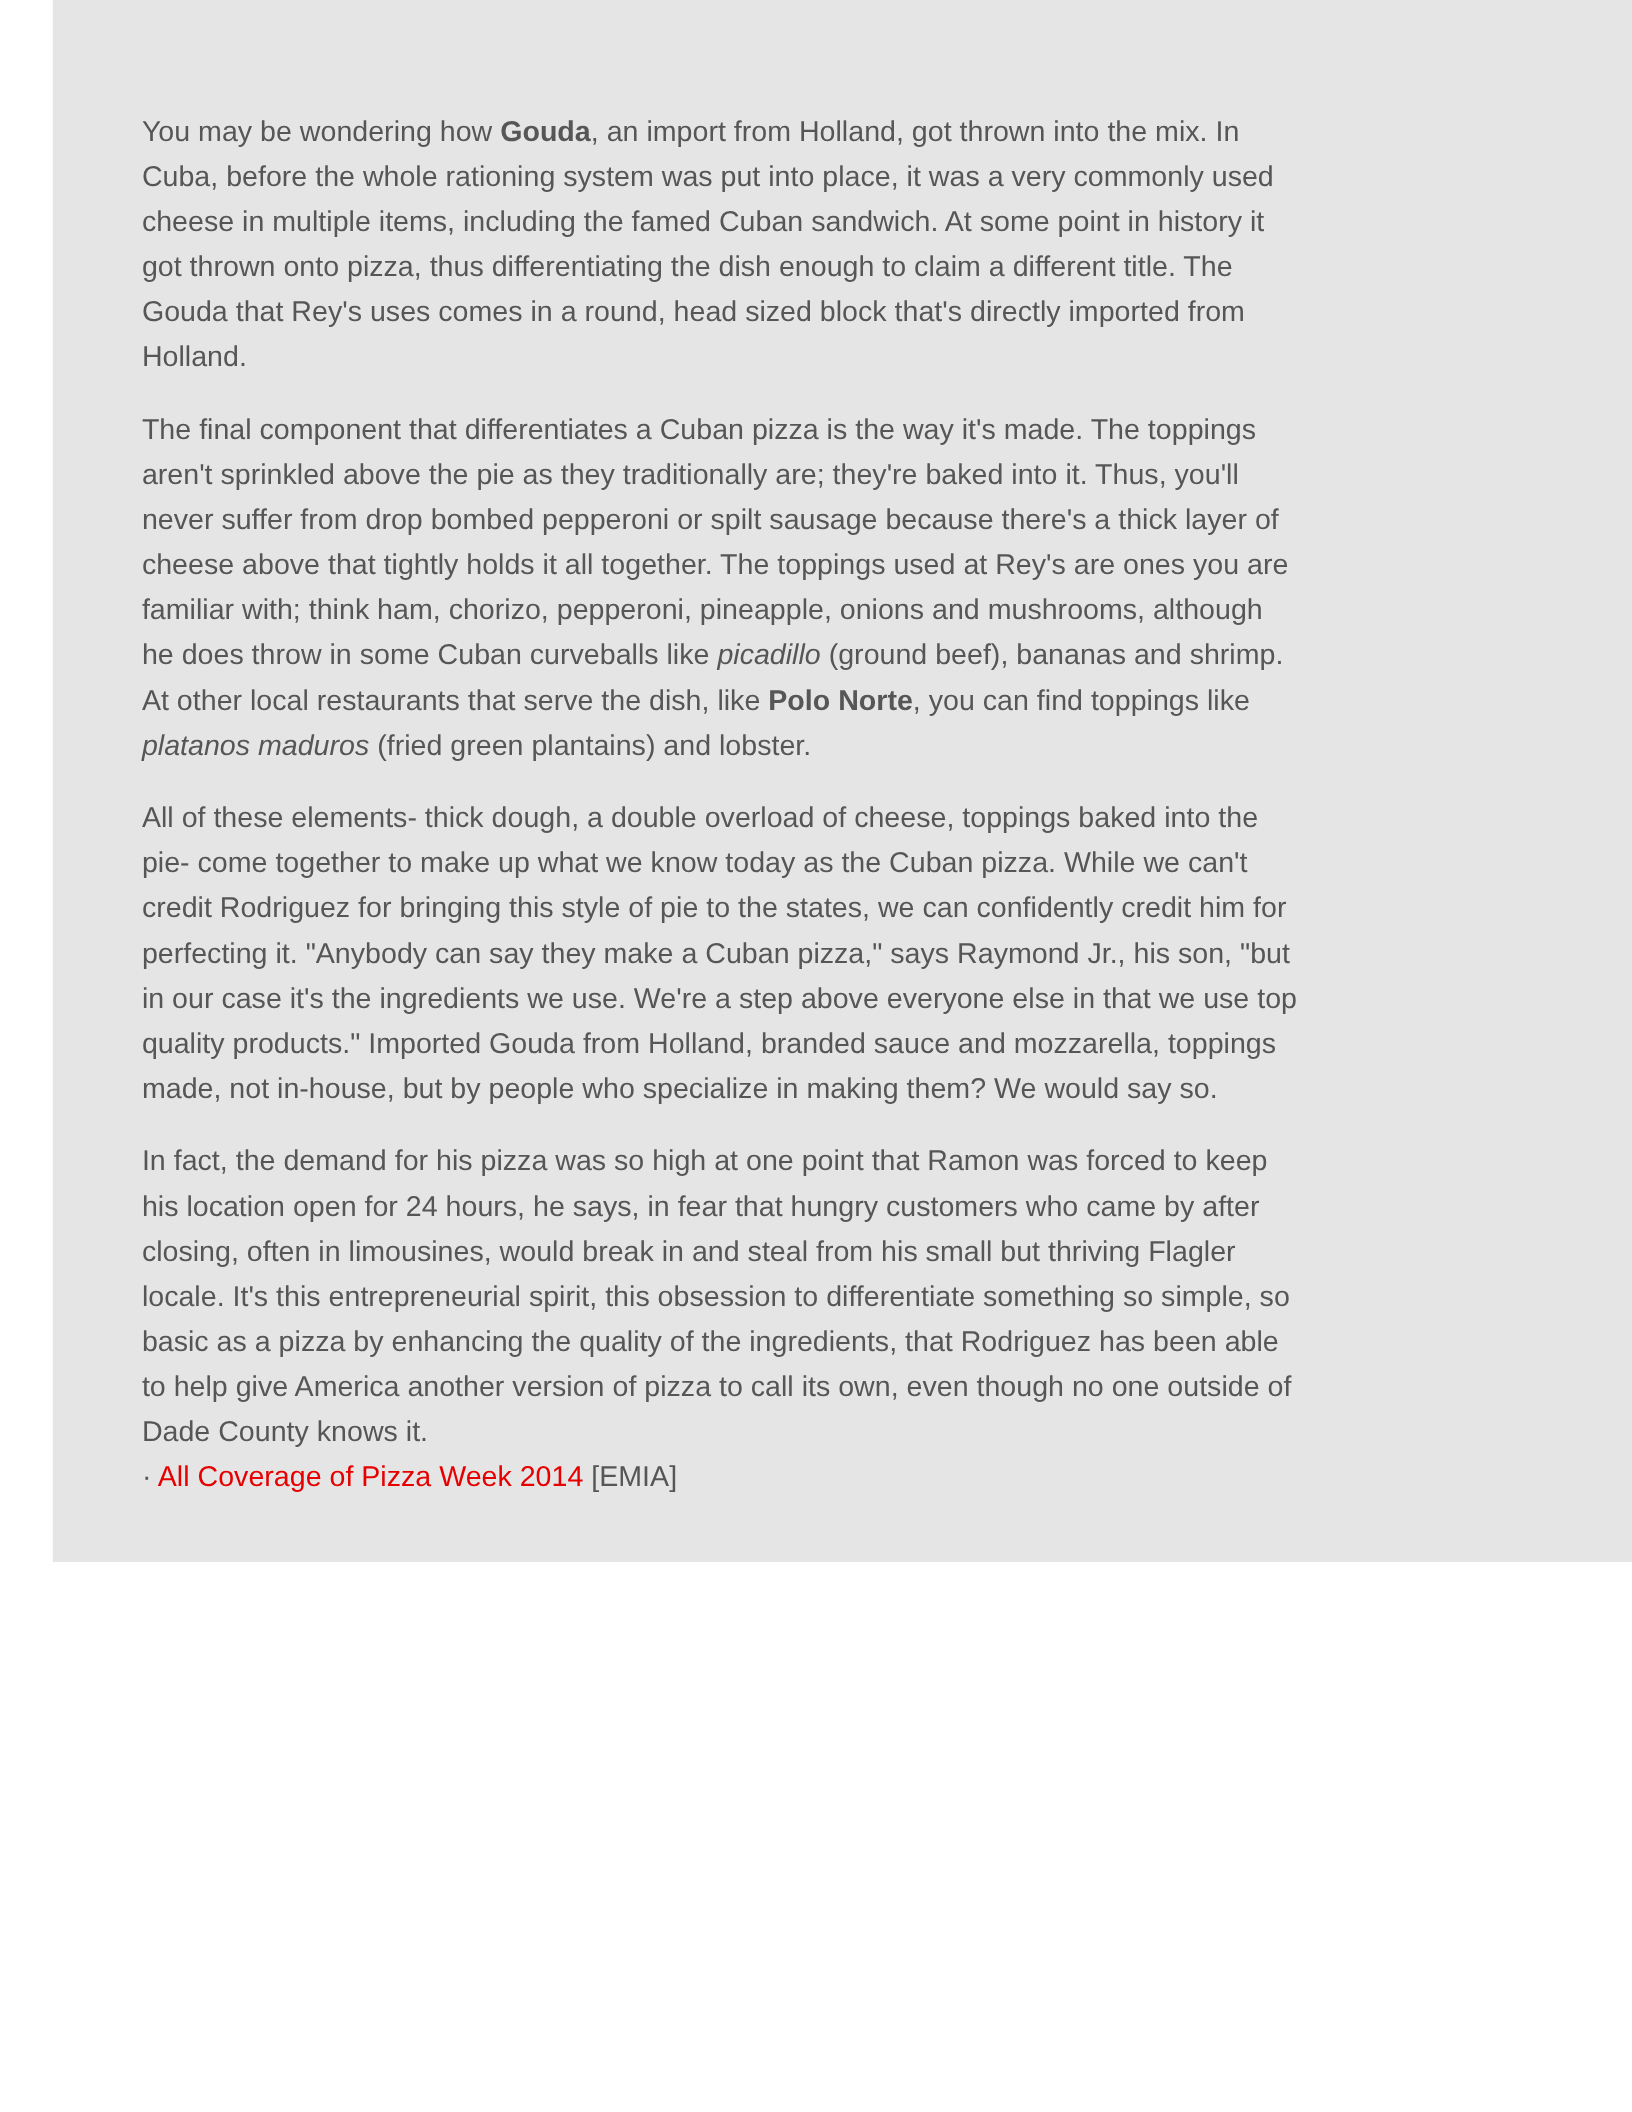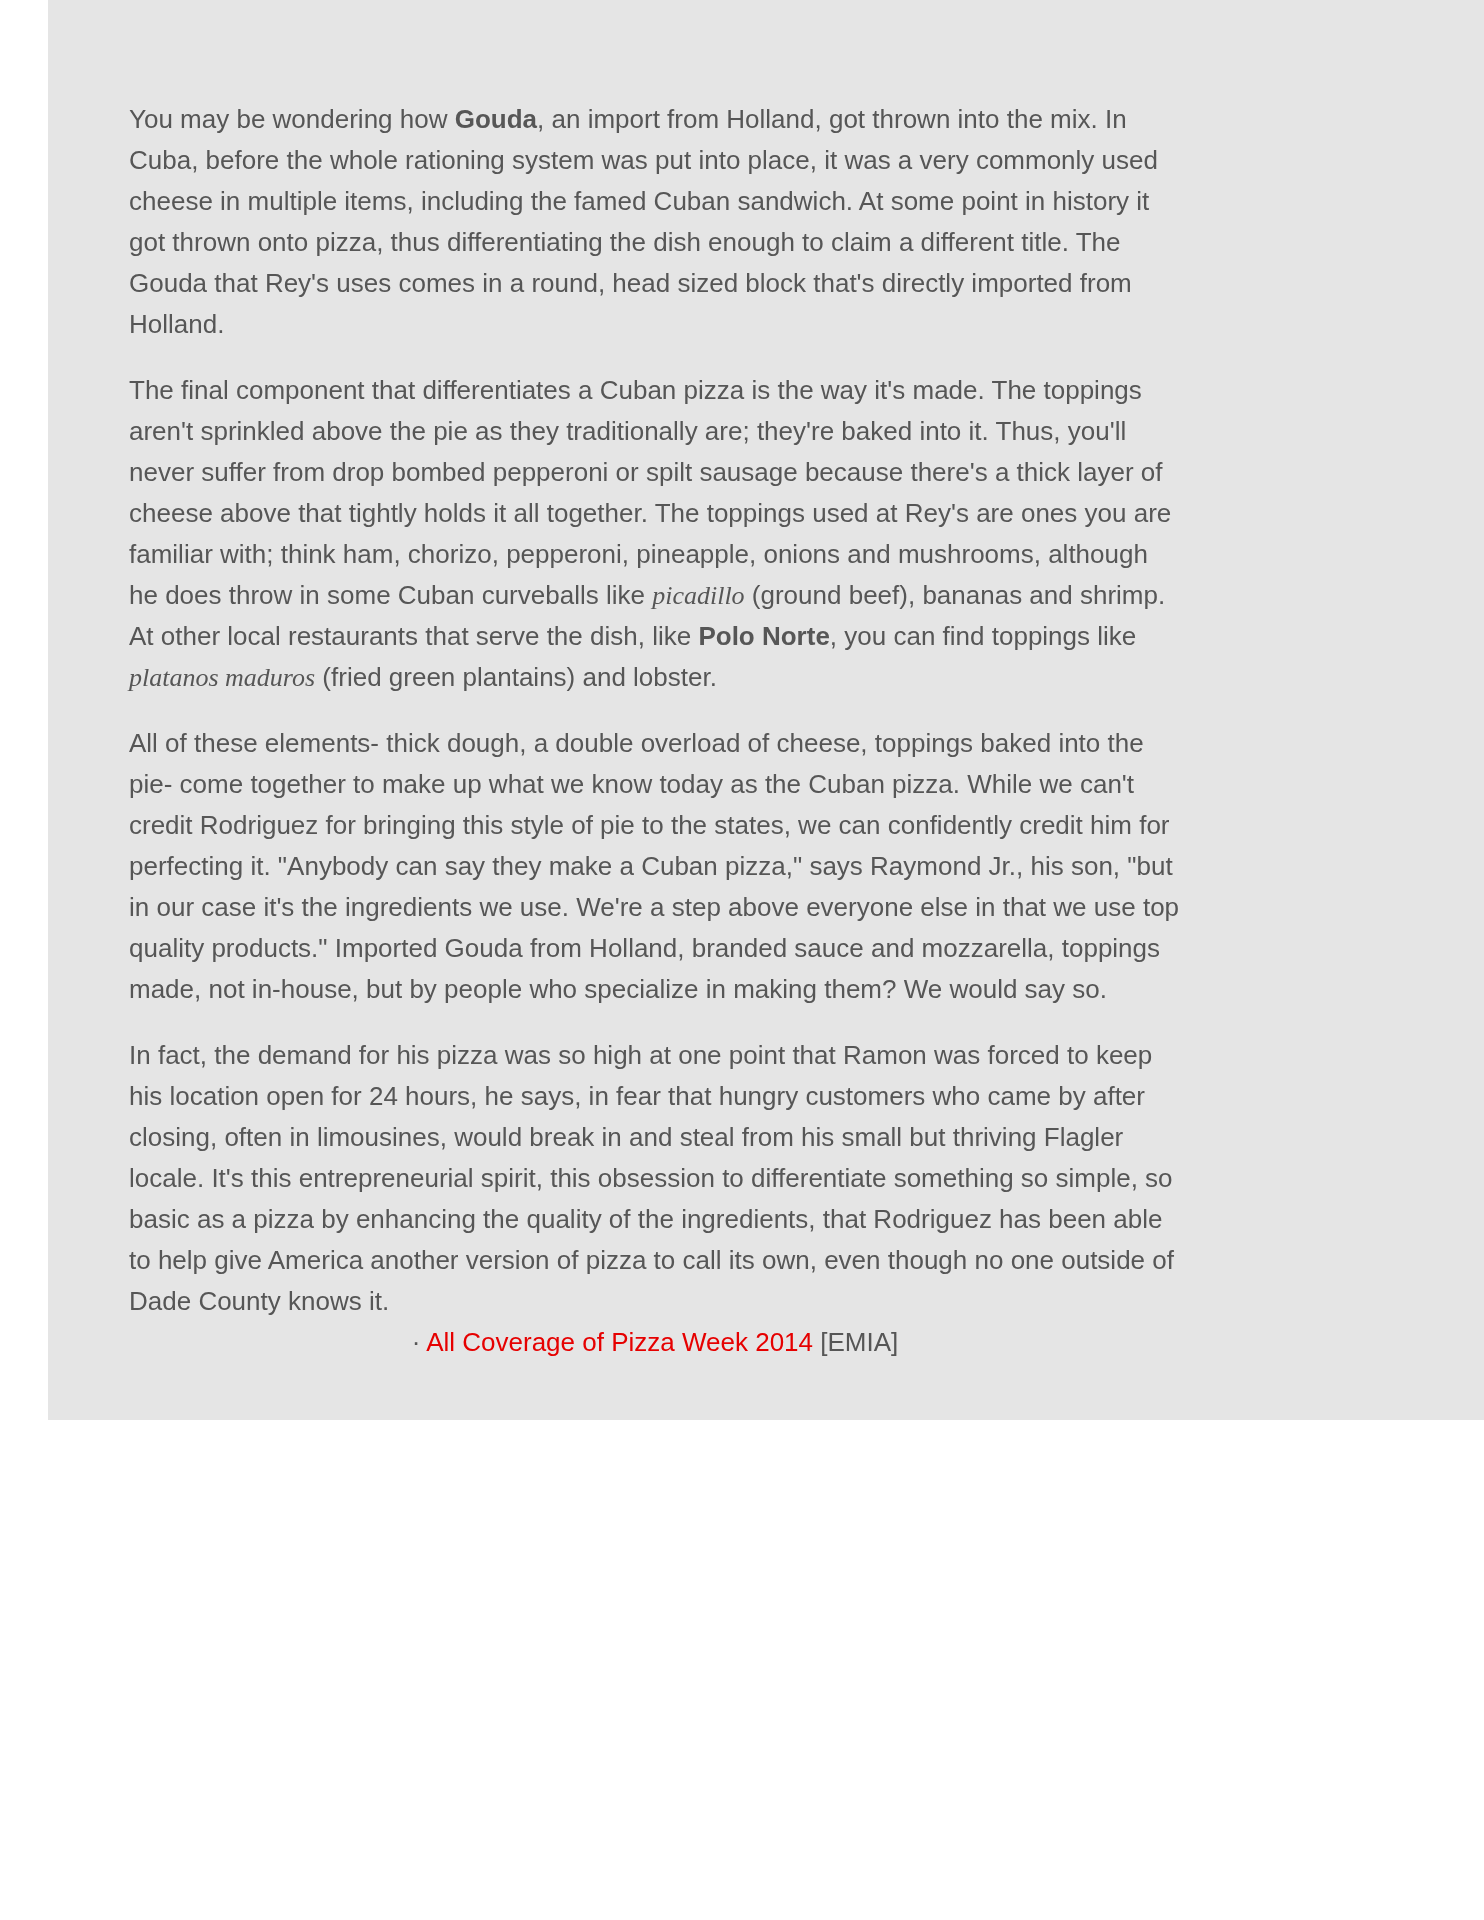--- a/index.html
+++ b/index.html
@@ -25,29 +25,28 @@
     line-height: 41px;
     color: var(--body-text, #565656);
   }
   .para {
     margin: 0 0 25px 0;
   }
   .para.tight {
     margin-bottom: 0;
   }
   .b { font-weight: bold; }
-  .i { font-style: italic; font-family: Liberation Serif, serif; }
+  .i { font-style: italic; }
   a.red-link {
     color: var(--link, #e60000);
     text-decoration: none;
     cursor: pointer;
   }
   .coverage-line {
     margin: 0;
-    text-align: center;
   }
   .byline {
     margin: 0;
     font-style: italic;
   }
   .footer-page-number {
     position: absolute;
     top: 1843px;
     right: 324px;
     font-size: 23px;

